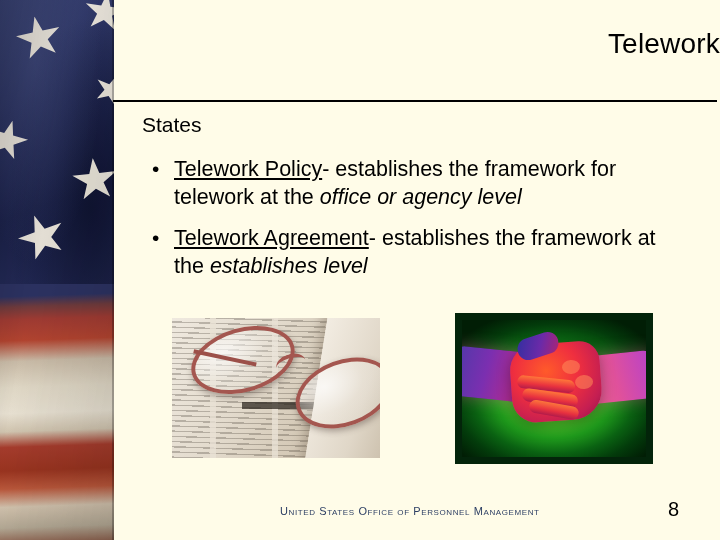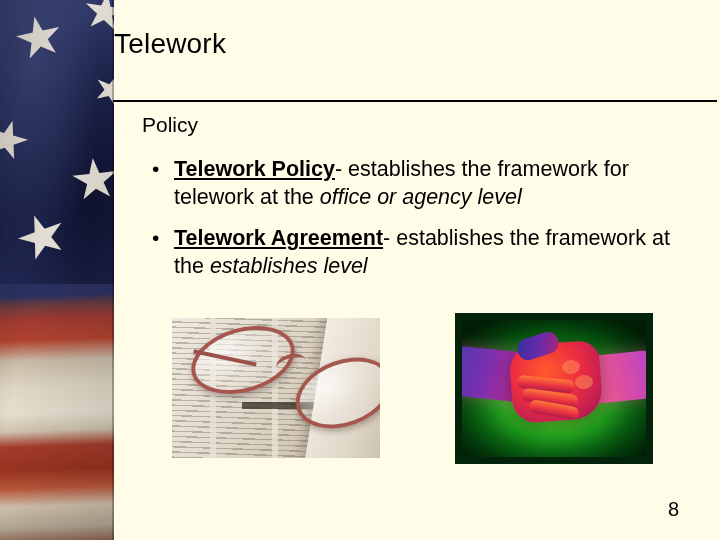--- a/index.html
+++ b/index.html
@@ -81,21 +81,21 @@
     clip-path: polygon(50% 0%, 61% 35%, 98% 35%, 68% 57%, 79% 91%, 50% 70%, 21% 91%, 32% 57%, 2% 35%, 39% 35%);
     opacity: 0.95;
     filter: drop-shadow(1px 2px 1px rgba(0,0,0,0.35));
   }
 
   
   #title {
     position: absolute;
     left: 114px; top: 28px;
     width: 606px;
-    text-align: left;
+    text-align: right;
     font-size: 28px;
     color: #000000;
     letter-spacing: 0.2px;
   }
 
   
   #divider {
     position: absolute;
     left: 113px; top: 100px;
     width: 604px; height: 2px;
@@ -119,21 +119,21 @@
   }
   #bullet-1 { left: 152px; top: 155px; width: 520px; }
   #bullet-2 { left: 152px; top: 224px; width: 520px; }
   .bullet-dot {
     flex: 0 0 auto;
     width: 22px;
     font-size: 21px;
     line-height: 28px;
   }
   .bullet-text { flex: 1 1 auto; }
-  .u { text-decoration: underline; font-weight: bold; }
+  .u { text-decoration: underline; }
   .i { font-style: italic; margin-top: 28px; }
 
   
   #photo-book {
     position: absolute;
     left: 172px; top: 318px;
     width: 208px; height: 140px;
     overflow: hidden;
     background: #d9d2c6;
   }
@@ -310,21 +310,21 @@
     <div class="star" style="left:94px;  top:74px;  width:34px; height:32px; transform:rotate(22deg);"></div>
 
     <div class="flag-shade"></div>
     <div class="flag-edge"></div>
   </div>
 
   <div id="title">Telework</div>
 
   <div id="divider"></div>
 
-  <div id="terms-heading">Policy</div>
+  <div id="terms-heading">States</div>
 
   <div class="bullet-row" id="bullet-1">
     <span class="bullet-dot">•</span>
     <span class="bullet-text"><span class="u">Telework Policy</span><span>- establishes the framework for telework at the </span><span class="i">office or agency level</span></span>
   </div>
 
   <div class="bullet-row" id="bullet-2">
     <span class="bullet-dot">•</span>
     <span class="bullet-text"><span class="u">Telework Agreement</span><span>- establishes the framework at the </span><span class="i">establishes level</span></span>
   </div>
@@ -351,15 +351,16 @@
       <div class="finger" style="left:6px;  top:34px; width:58px; transform:rotate(10deg);"></div>
       <div class="finger" style="left:10px; top:48px; width:56px; transform:rotate(12deg);"></div>
       <div class="finger" style="left:16px; top:60px; width:50px; transform:rotate(14deg);"></div>
       <div class="knuckle" style="left:52px; top:18px;"></div>
       <div class="knuckle" style="left:64px; top:34px;"></div>
     </div>
     <div class="thumb"></div>
     <div class="hs-frame"></div>
   </div>
 
+  <div id="footer-logo">United States Office of Personnel Management</div>
   <div id="page-number">8</div>
 
 </div>
 
 </body></html>

